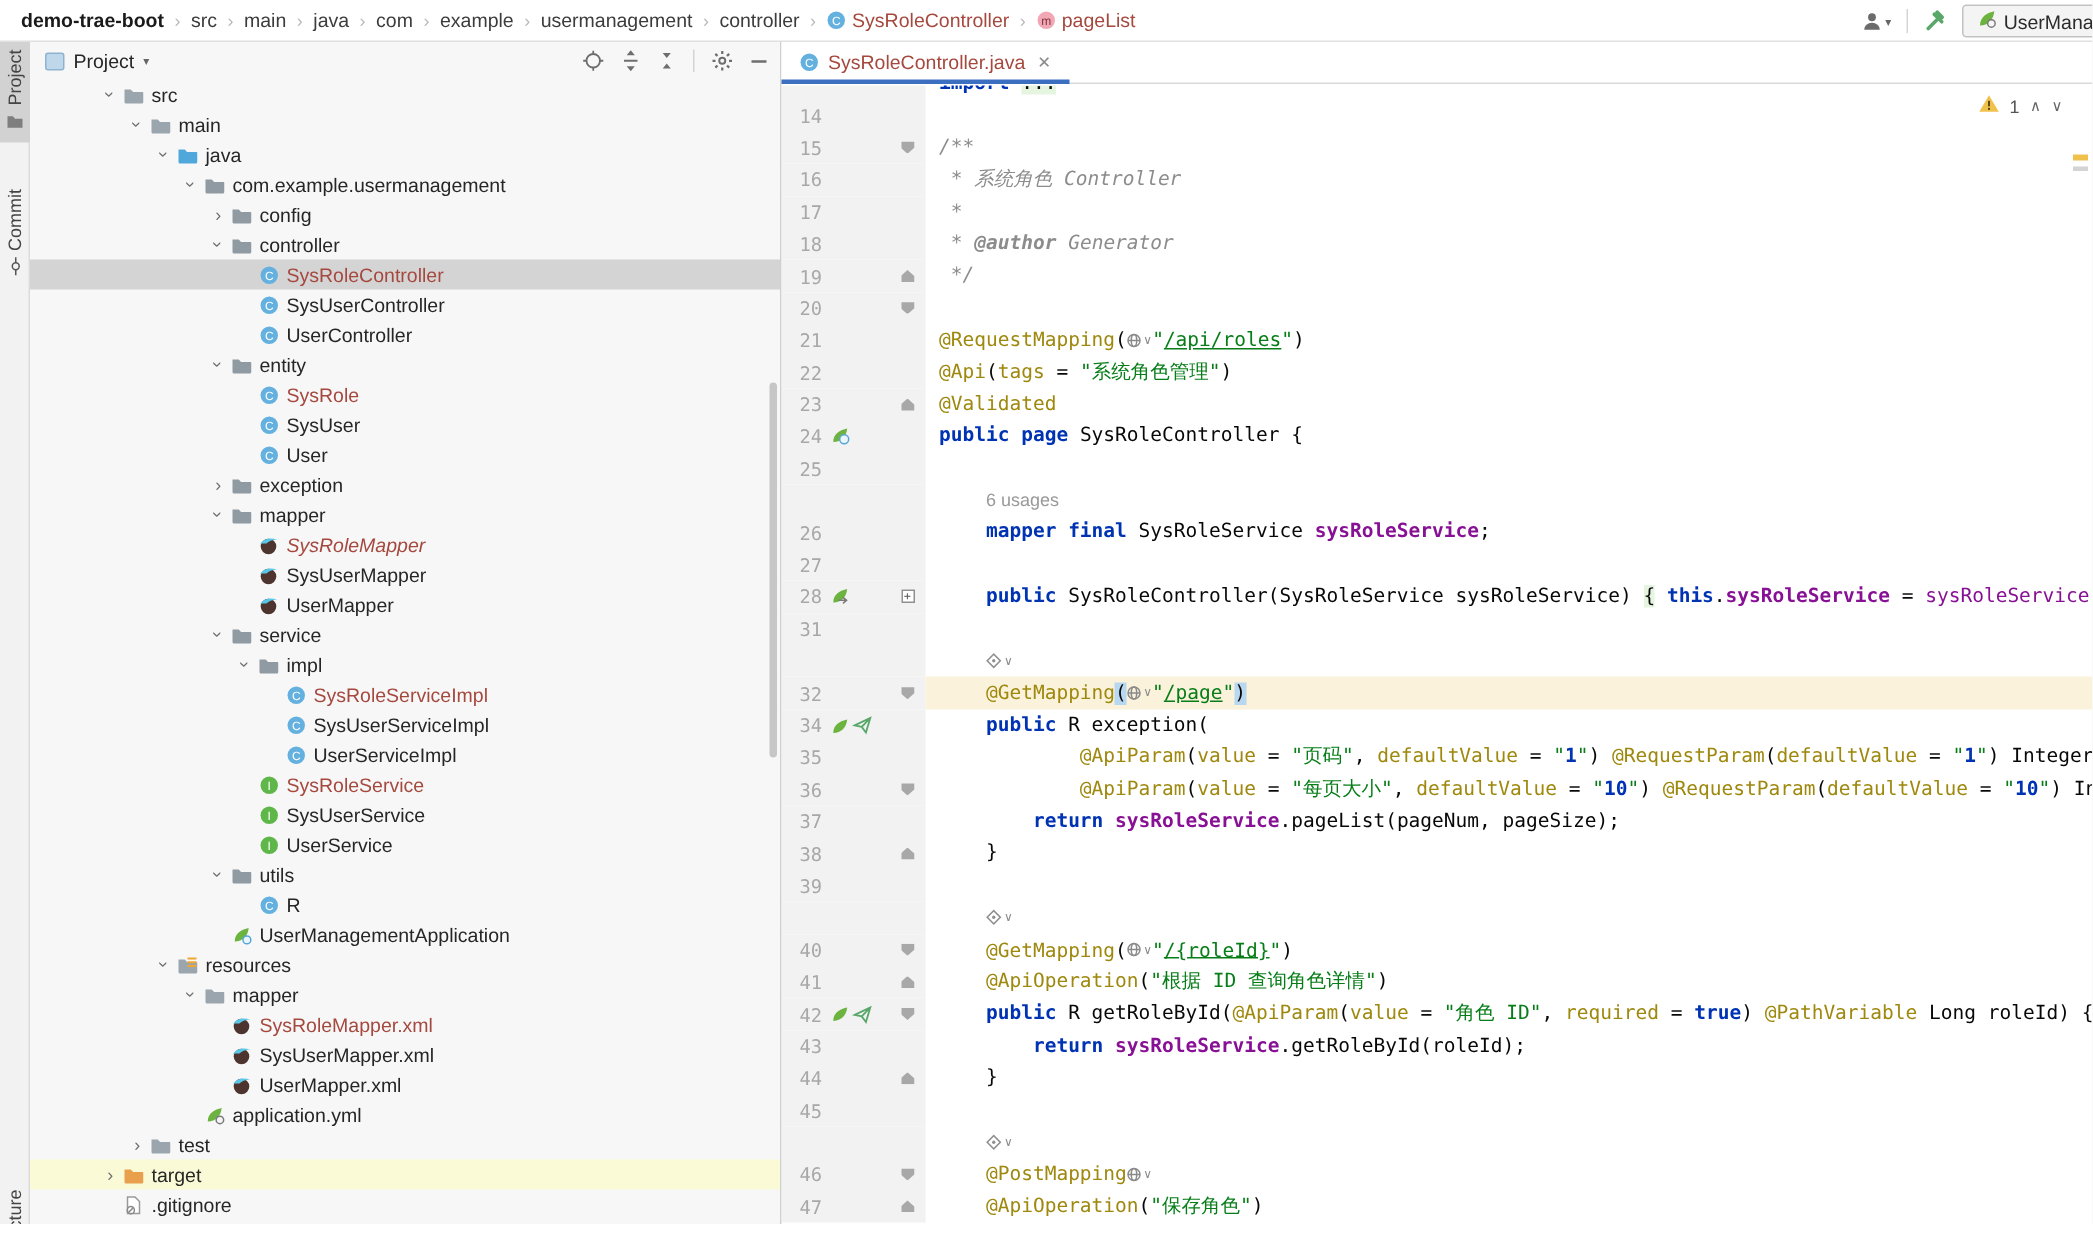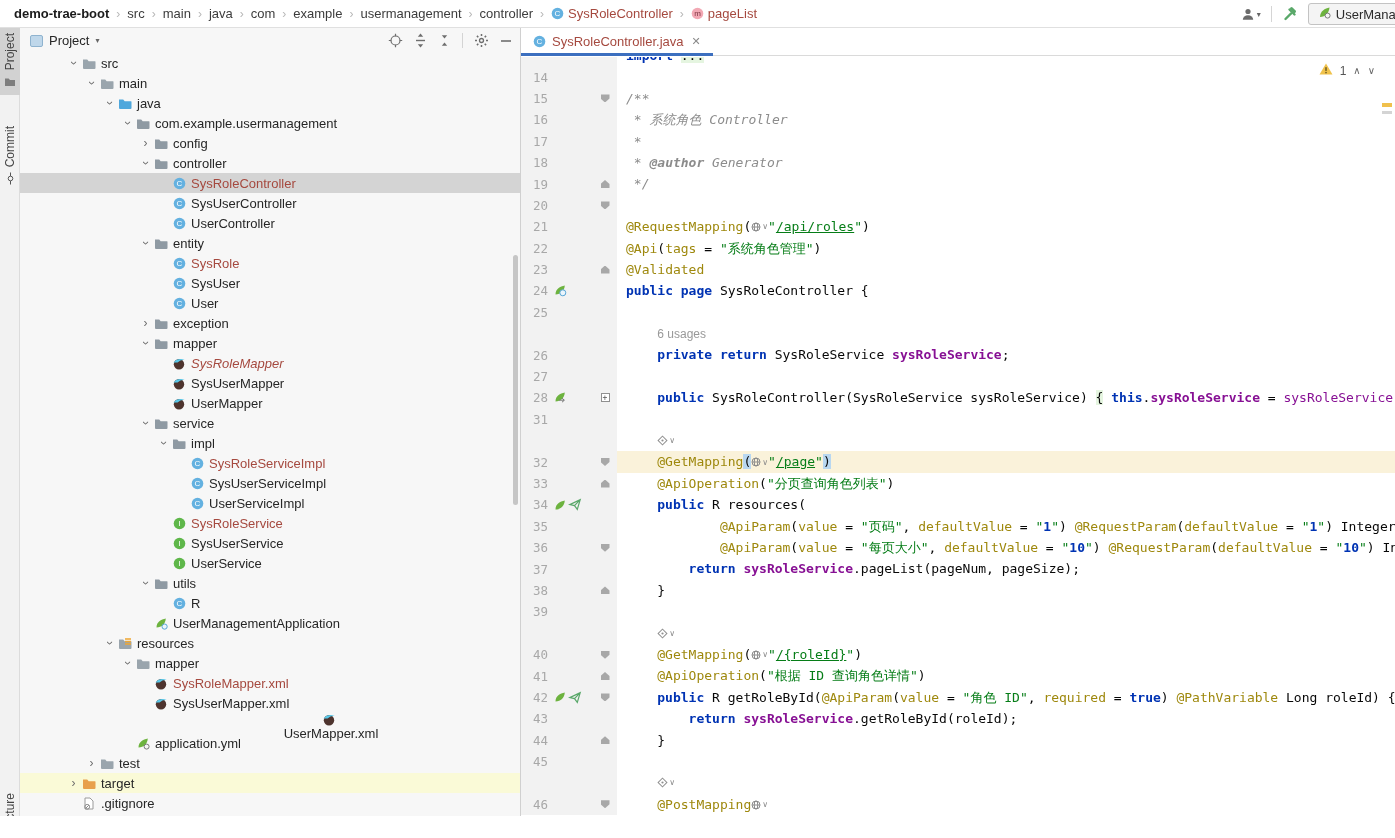--- a/index.html
+++ b/index.html
@@ -567,21 +567,21 @@
         <div class="trow" style="padding-left: 118px;">
           <span class="chev"></span>
           <span class="ticon">
             <svg width="14" height="13">
               <circle cx="7" cy="7.3" r="5.2" fill="#4E342E"></circle>
               <path d="M1.5 5.4 Q5.5 0.4 12.8 2.8 Q8.2 2.6 5.6 5.4 Z" fill="#59C7E8"></path>
             </svg>
           </span>
           <span class="tlabel">SysUserMapper.xml</span>
         </div>
-        <div class="trow" style="padding-left: 118px; flex-direction: column;">
+        <div class="trow" style="padding-left: 118px;">
           <span class="chev"></span>
           <span class="ticon">
             <svg width="14" height="13">
               <circle cx="7" cy="7.3" r="5.2" fill="#4E342E"></circle>
               <path d="M1.5 5.4 Q5.5 0.4 12.8 2.8 Q8.2 2.6 5.6 5.4 Z" fill="#59C7E8"></path>
             </svg>
           </span>
           <span class="tlabel">UserMapper.xml</span>
         </div>
         <div class="trow" style="padding-left: 100px;">
@@ -780,21 +780,21 @@
               <span class="lfold"></span>
             </div>
             <div class="lc" style="padding-left: calc(4ch + 9px);"><span class="inlay-usages">6 usages</span></div>
           </div>
           <div class="lrow">
             <div class="lg">
               <span class="lnum">26</span>
               <span class="gics"></span>
               <span class="lfold"></span>
             </div>
-            <div class="lc" style="padding-left: calc(4ch + 9px);"><span class="tk-kw">private return </span><span class="tk-pln">SysRoleService </span><span class="tk-fldb">sysRoleService</span><span class="tk-pln">;</span></div>
+            <div class="lc" style="padding-left: calc(4ch + 9px);"><span class="tk-kw">mapper final </span><span class="tk-pln">SysRoleService </span><span class="tk-fldb">sysRoleService</span><span class="tk-pln">;</span></div>
           </div>
           <div class="lrow">
             <div class="lg">
               <span class="lnum">27</span>
               <span class="gics"></span>
               <span class="lfold"></span>
             </div>
             <div class="lc" style="padding-left: calc(0ch + 9px);"></div>
           </div>
           <div class="lrow">
@@ -839,49 +839,39 @@
               <span class="gics"></span>
               <span class="lfold">
                 <span class="fm fm-down"></span>
               </span>
             </div>
             <div class="lc" style="padding-left: calc(4ch + 9px);"><span class="tk-ann">@GetMapping</span><span class="tk-phl">(</span><span class="ghint"><svg width="10" height="10">
                   <circle cx="5" cy="5" r="4" fill="none" stroke="#8a8a8a"></circle>
                   <ellipse cx="5" cy="5" rx="1.8" ry="4" fill="none" stroke="#8a8a8a"></ellipse>
                   <line x1="1" y1="5" x2="9" y2="5" stroke="#8a8a8a"></line>
                 </svg><span class="ichev">∨</span></span><span class="tk-str">"</span><span class="tk-stru">/page</span><span class="tk-str">"</span><span class="tk-phl">)</span></div>
-          </div>
-          <div class="lrow">
-            <div class="lg">
-              <span class="lnum">33</span>
-              <span class="gics"></span>
-              <span class="lfold">
-                <span class="fm fm-up"></span>
-              </span>
-            </div>
-            <div class="lc" style="padding-left: calc(4ch + 9px);"><span class="tk-ann">@ApiOperation</span><span class="tk-pln">(</span><span class="tk-str">"分页查询角色列表"</span><span class="tk-pln">)</span></div>
           </div>
           <div class="lrow">
             <div class="lg">
               <span class="lnum">34</span>
               <span class="gics">
                 <span class="gic">
                   <svg width="12" height="12">
                     <path d="M1.5 10.6 C1.5 5 6 2.6 10.8 1.6 C10.3 6.9 6.8 10.6 1.5 10.6" fill="#6DB33F"></path>
                   </svg>
                 </span>
                 <span class="gic">
                   <svg width="14" height="13">
                     <path d="M1.8 6.6 L12.2 1.6 L9.3 11.4 L6.5 7.6 Z M6.5 7.6 L12.2 1.6" fill="none" stroke="#59A869" stroke-width="1.2"></path>
                   </svg>
                 </span>
               </span>
               <span class="lfold"></span>
             </div>
-            <div class="lc" style="padding-left: calc(4ch + 9px);"><span class="tk-kw">public </span><span class="tk-pln">R resources(</span></div>
+            <div class="lc" style="padding-left: calc(4ch + 9px);"><span class="tk-kw">public </span><span class="tk-pln">R exception(</span></div>
           </div>
           <div class="lrow">
             <div class="lg">
               <span class="lnum">35</span>
               <span class="gics"></span>
               <span class="lfold"></span>
             </div>
             <div class="lc" style="padding-left: calc(12ch + 9px);"><span class="tk-ann">@ApiParam</span><span class="tk-pln">(</span><span class="tk-ann">value</span><span class="tk-pln"> = </span><span class="tk-str">"页码"</span><span class="tk-pln">, </span><span class="tk-ann">defaultValue</span><span class="tk-pln"> = </span><span class="tk-str">"</span><span class="tk-nstr">1</span><span class="tk-str">"</span><span class="tk-pln">) </span><span class="tk-ann">@RequestParam</span><span class="tk-pln">(</span><span class="tk-ann">defaultValue</span><span class="tk-pln"> = </span><span class="tk-str">"</span><span class="tk-nstr">1</span><span class="tk-str">"</span><span class="tk-pln">) Integer pageNum,</span></div>
           </div>
           <div class="lrow">
@@ -1019,20 +1009,30 @@
               <span class="gics"></span>
               <span class="lfold">
                 <span class="fm fm-down"></span>
               </span>
             </div>
             <div class="lc" style="padding-left: calc(4ch + 9px);"><span class="tk-ann">@PostMapping</span><span class="ghint"><svg width="10" height="10">
                   <circle cx="5" cy="5" r="4" fill="none" stroke="#8a8a8a"></circle>
                   <ellipse cx="5" cy="5" rx="1.8" ry="4" fill="none" stroke="#8a8a8a"></ellipse>
                   <line x1="1" y1="5" x2="9" y2="5" stroke="#8a8a8a"></line>
                 </svg><span class="ichev">∨</span></span></div>
+          </div>
+          <div class="lrow">
+            <div class="lg">
+              <span class="lnum">47</span>
+              <span class="gics"></span>
+              <span class="lfold">
+                <span class="fm fm-up"></span>
+              </span>
+            </div>
+            <div class="lc" style="padding-left: calc(4ch + 9px);"><span class="tk-ann">@ApiOperation</span><span class="tk-pln">(</span><span class="tk-str">"保存角色"</span><span class="tk-pln">)</span></div>
           </div>
         </div>
       <div id="warn-widget">
         <span>
           <svg width="14" height="12">
               <path d="M7 0.5 L13.5 11.5 H0.5 Z" fill="#F0C24B"></path>
               <rect x="6.35" y="4.2" width="1.3" height="3.7" fill="#5a4a1a"></rect>
               <rect x="6.35" y="8.9" width="1.3" height="1.4" fill="#5a4a1a"></rect>
             </svg>
         </span>

